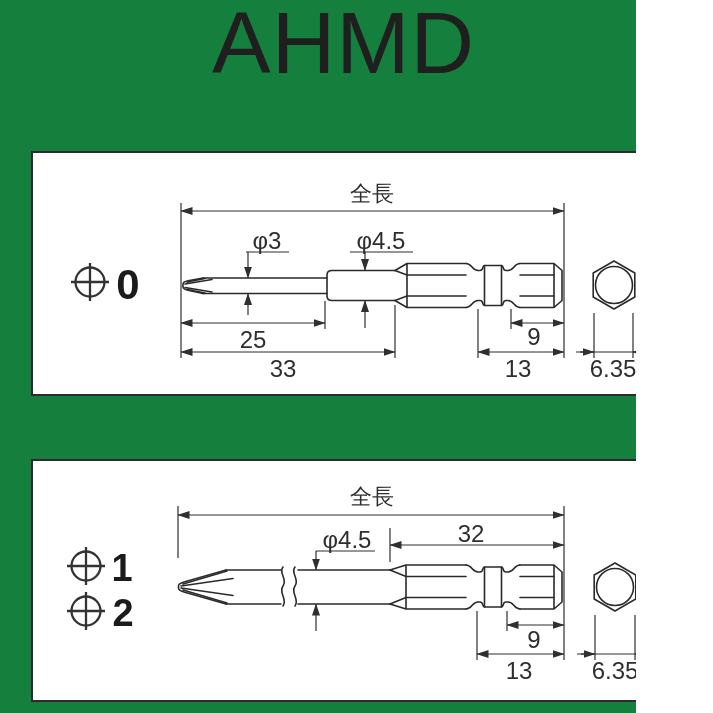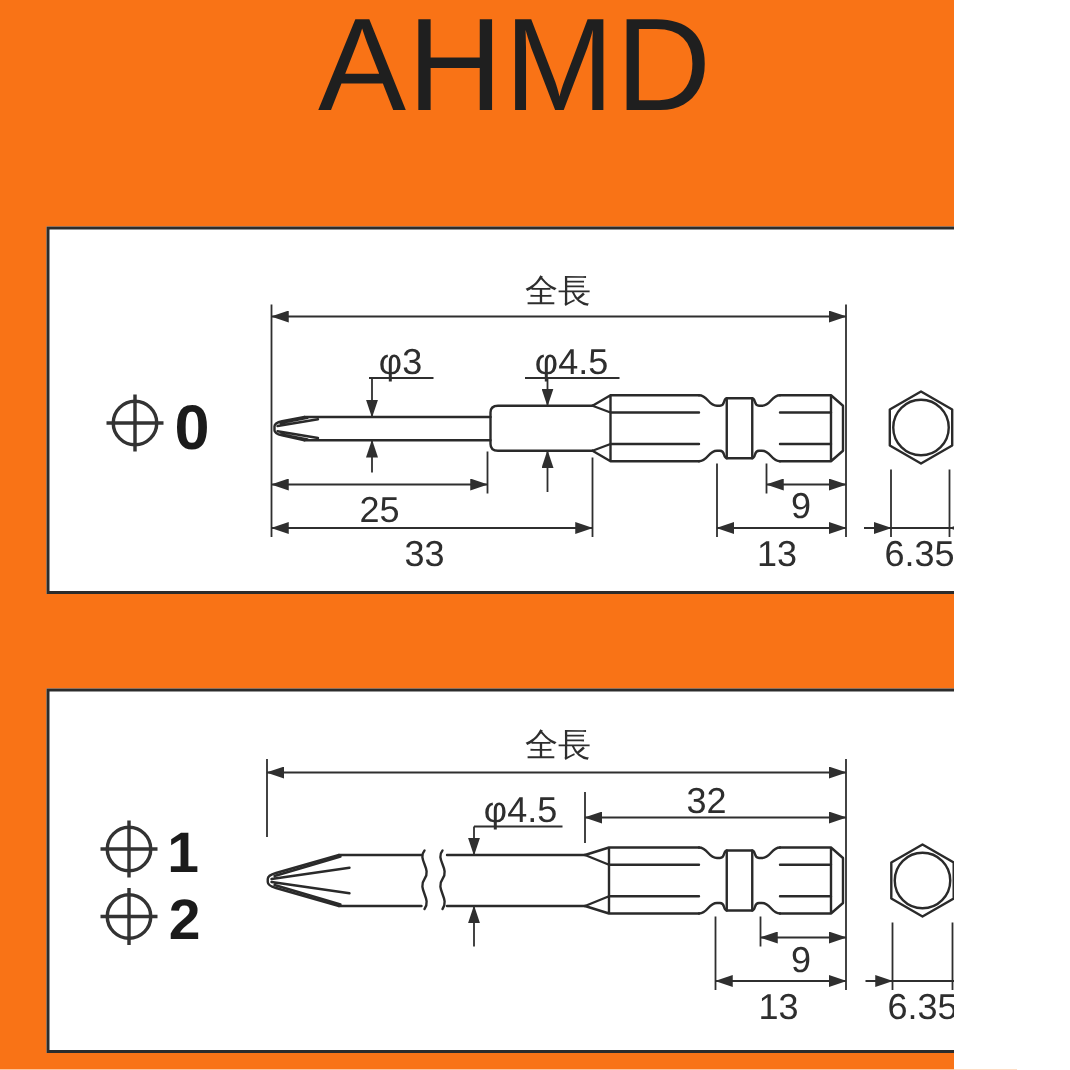--- a/index.html
+++ b/index.html
@@ -1,16 +1,16 @@
 <!DOCTYPE html>
 <html><head>
 <meta charset="utf-8">
 <style>
   html,body{margin:0;padding:0;background:#ffffff;}
-  #page{position:relative;width:636px;height:713px;background:#f97316;overflow:hidden;
+  #page{position:relative;width:636px;height:713px;background:#15803d;overflow:hidden;
         font-family:"Liberation Sans",sans-serif;}
   #title{position:absolute;left:0;top:-8px;width:713px;text-align:center;
          transform:translateX(-13px);
          font-size:88px;font-weight:400;letter-spacing:1px;color:#1f1f1f;
          font-family:"Liberation Sans",sans-serif;}
   .panel{position:absolute;border:2px solid #2c2c2c;background:#ffffff;box-sizing:content-box;}
   #panel1{left:31px;top:151px;width:646px;height:241px;}
   #panel2{left:31px;top:459px;width:646px;height:239px;}
   .panel svg{position:absolute;left:-2px;top:-2px;display:block;}
   .ln{stroke:#2a2a2a;fill:none;stroke-width:1.6;stroke-linejoin:round;stroke-linecap:round;}

